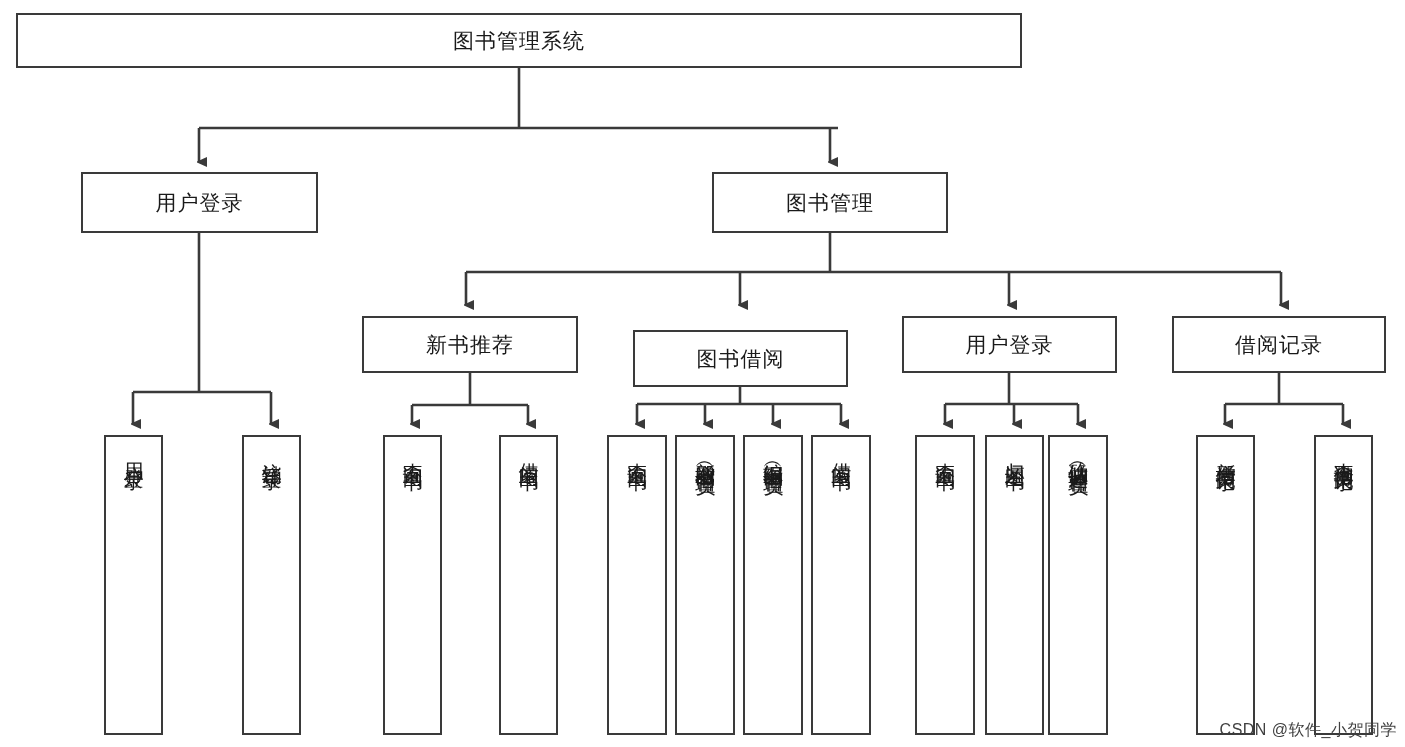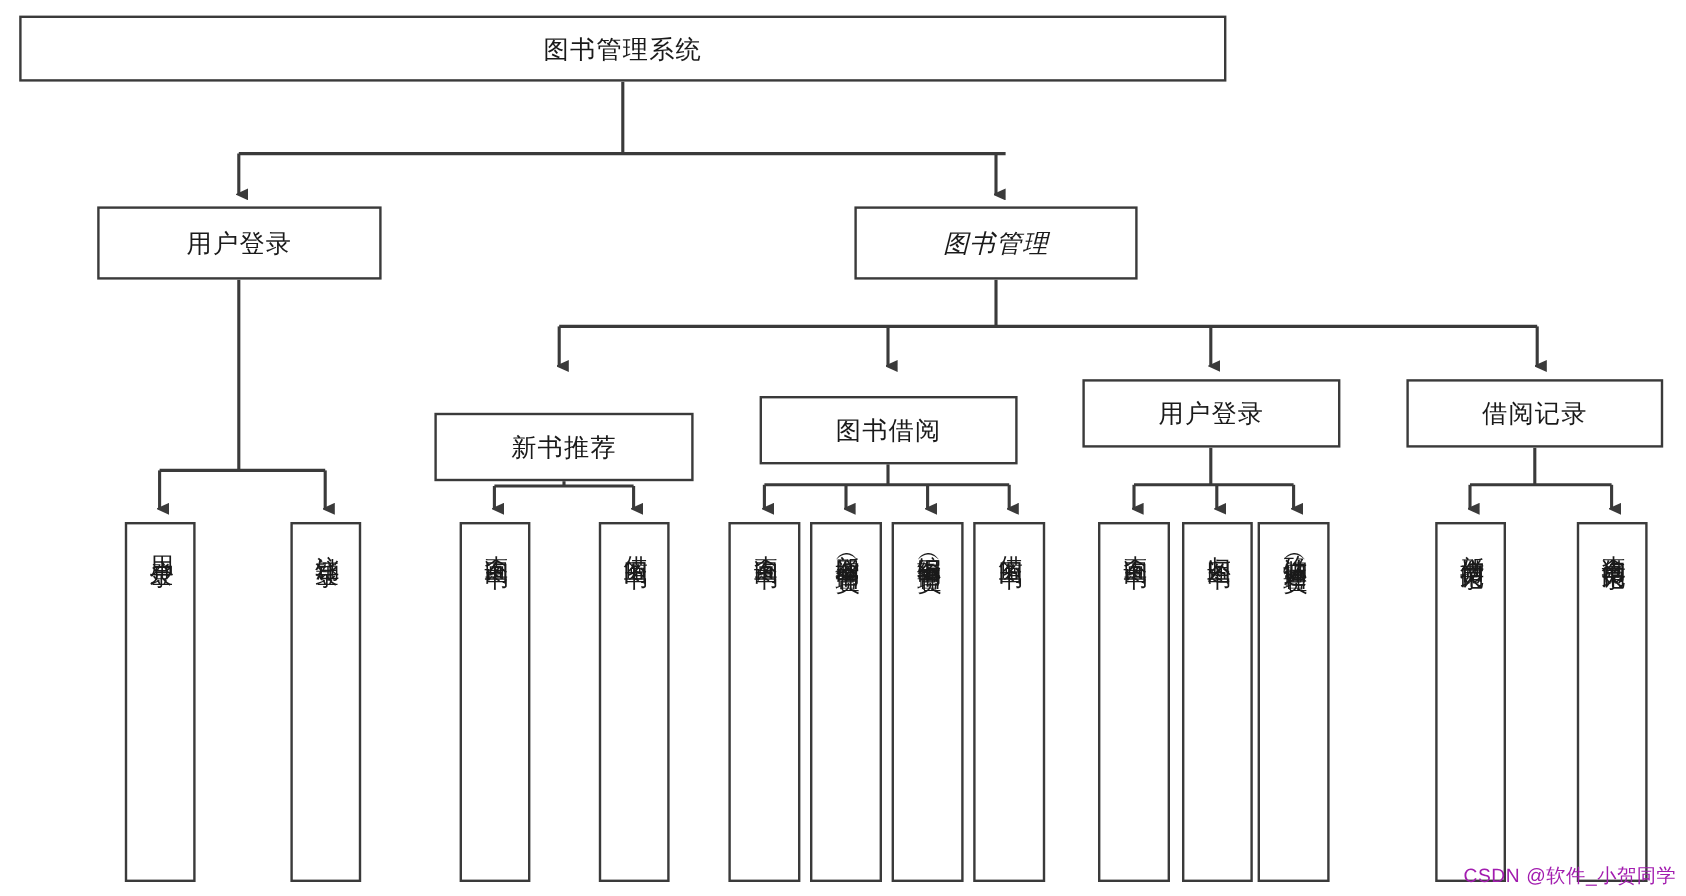--- a/index.html
+++ b/index.html
@@ -59,21 +59,21 @@
     display: block;
   }
   .node.v.tall .vtext {
     letter-spacing: 2px;
   }
   .watermark {
     position: absolute;
     right: 8px;
     bottom: 6px;
     font-size: 16px;
-    color: #a21caf;
+    color: #404040;
     z-index: 5;
     white-space: nowrap;
     letter-spacing: 0.5px;
   }
 </style>
 </head>
 <body>
 
 <div id="canvas">
 
@@ -127,25 +127,25 @@
     </g>
   </svg>
 
   <div class="node h root" style="left:16px; top:13px; width:1006px; height:55px;">
     <span>图书管理系统</span>
   </div>
 
   <div class="node h" style="left:81px; top:172px; width:237px; height:61px;">
     <span>用户登录</span>
   </div>
-  <div class="node h" style="left:712px; top:172px; width:236px; height:61px;font-style:italic;">
+  <div class="node h" style="left:712px; top:172px; width:236px; height:61px;">
     <span>图书管理</span>
   </div>
 
-  <div class="node h" style="left:362px; top:316px; width:216px; height:57px;margin-top:28px;">
+  <div class="node h" style="left:362px; top:316px; width:216px; height:57px;">
     <span>新书推荐</span>
   </div>
   <div class="node h" style="left:633px; top:330px; width:215px; height:57px;">
     <span>图书借阅</span>
   </div>
   <div class="node h" style="left:902px; top:316px; width:215px; height:57px;">
     <span>用户登录</span>
   </div>
   <div class="node h" style="left:1172px; top:316px; width:214px; height:57px;">
     <span>借阅记录</span>

